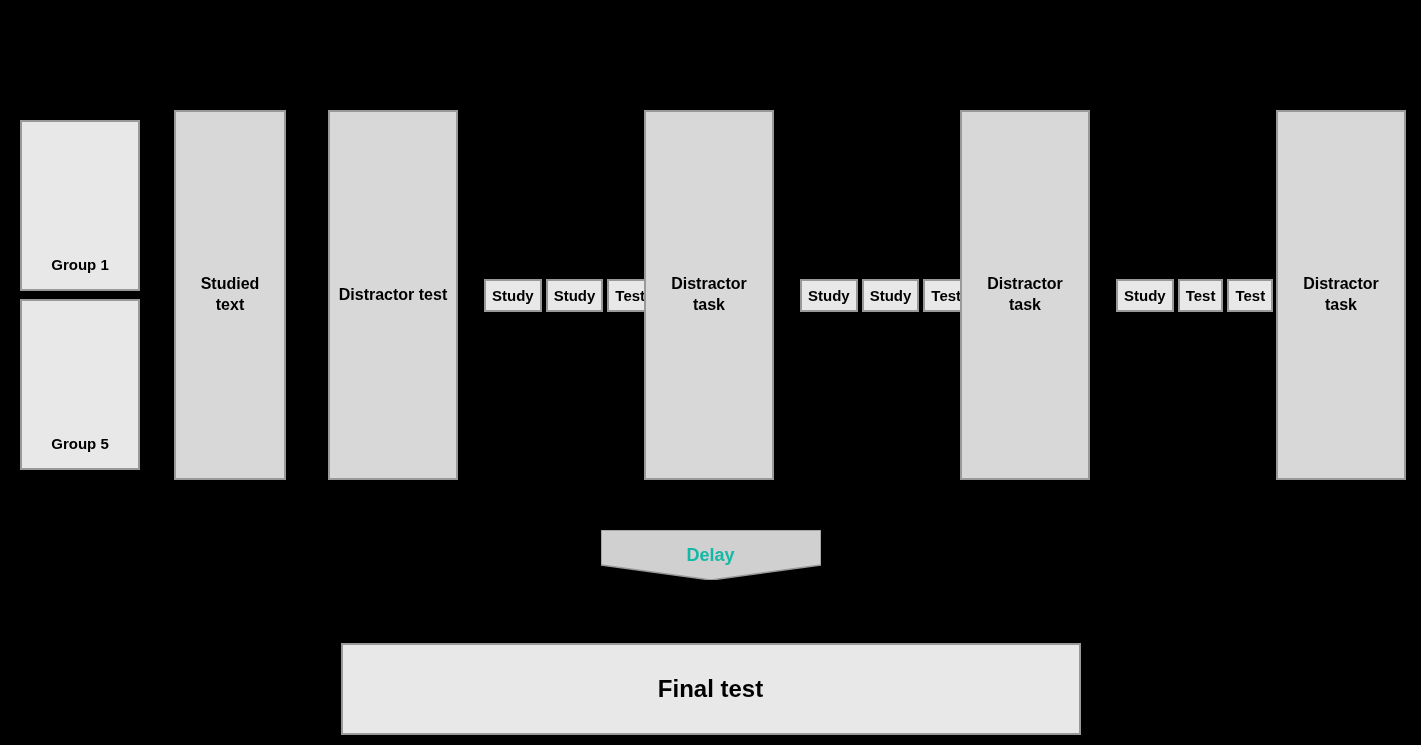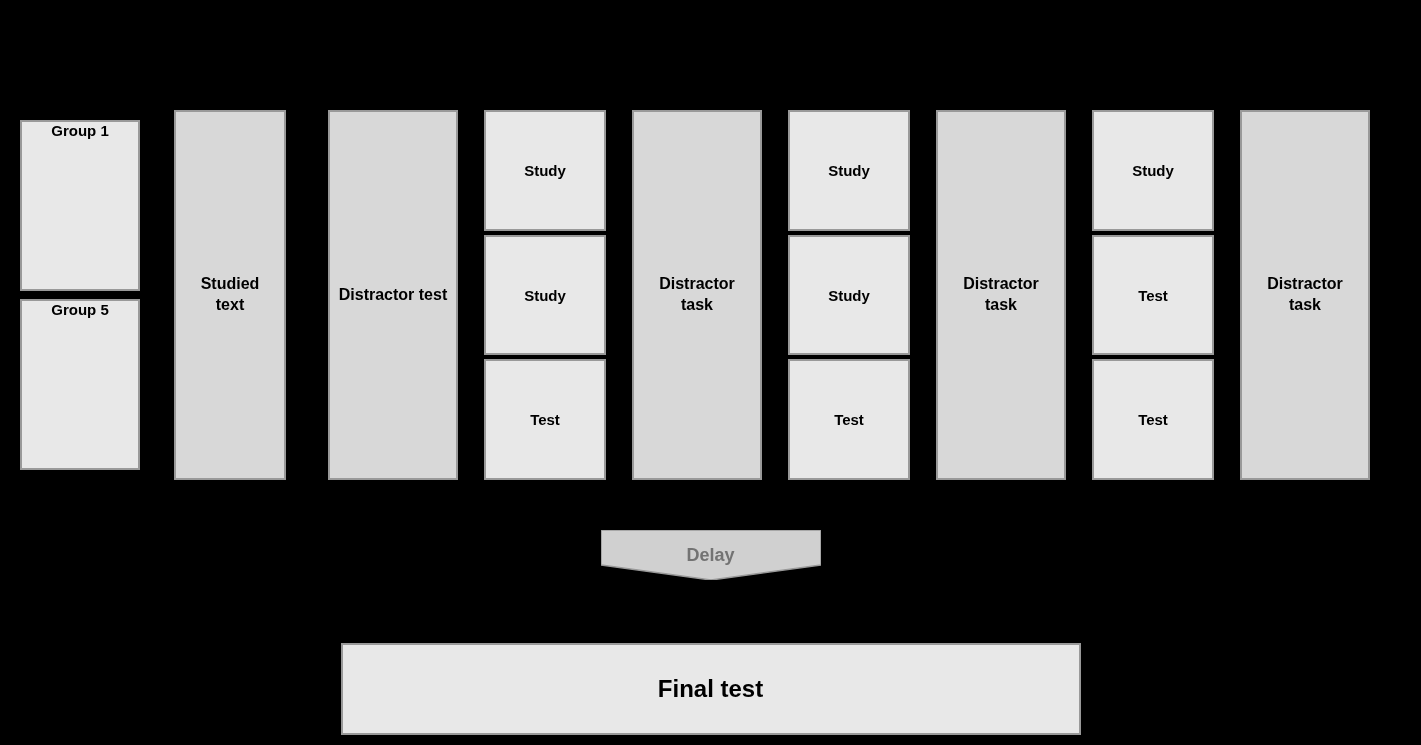--- a/index.html
+++ b/index.html
@@ -27,27 +27,27 @@
       padding: 10px 0;
       gap: 8px;
       width: 120px;
       flex-shrink: 0;
     }
 
     .group-box {
       background: #e8e8e8;
       border: 2px solid #999;
       display: flex;
-      align-items: flex-start;
+      align-items: flex-end;
       justify-content: center;
       font-weight: bold;
       font-size: 15px;
       text-align: center;
       flex: 1;
-      padding: 0;
+      padding: 16px;
     }
 
     
     .tall-block {
       background: #d8d8d8;
       border: 2px solid #999;
       display: flex;
       align-items: center;
       justify-content: center;
       font-weight: bold;
@@ -64,26 +64,27 @@
 
     .block-distractor {
       width: 130px;
       flex-shrink: 0;
       margin: 0 8px;
     }
 
     
     .small-col {
       display: flex;
-      flex-direction: column;
+      flex-direction: row;
       justify-content: space-between;
       gap: 4px;
-      width: 122px;
+      width: 134px;
       flex-shrink: 0;
       margin: 0 8px;
+      align-items: center;
     }
 
     .small-box {
       background: #e8e8e8;
       border: 2px solid #999;
       display: flex;
       align-items: center;
       justify-content: center;
       font-weight: bold;
       font-size: 15px;
@@ -103,21 +104,21 @@
       justify-content: center;
     }
 
     .delay-text {
       position: absolute;
       top: 50%;
       left: 50%;
       transform: translate(-50%, -50%);
       font-weight: bold;
       font-size: 18px;
-      color: #737373;
+      color: #14b8a6;
       z-index: 10;
       white-space: nowrap;
     }
 
     
     .final-test-area {
       position: absolute;
       bottom: 10px;
       left: 50%;
       transform: translateX(-50%);

